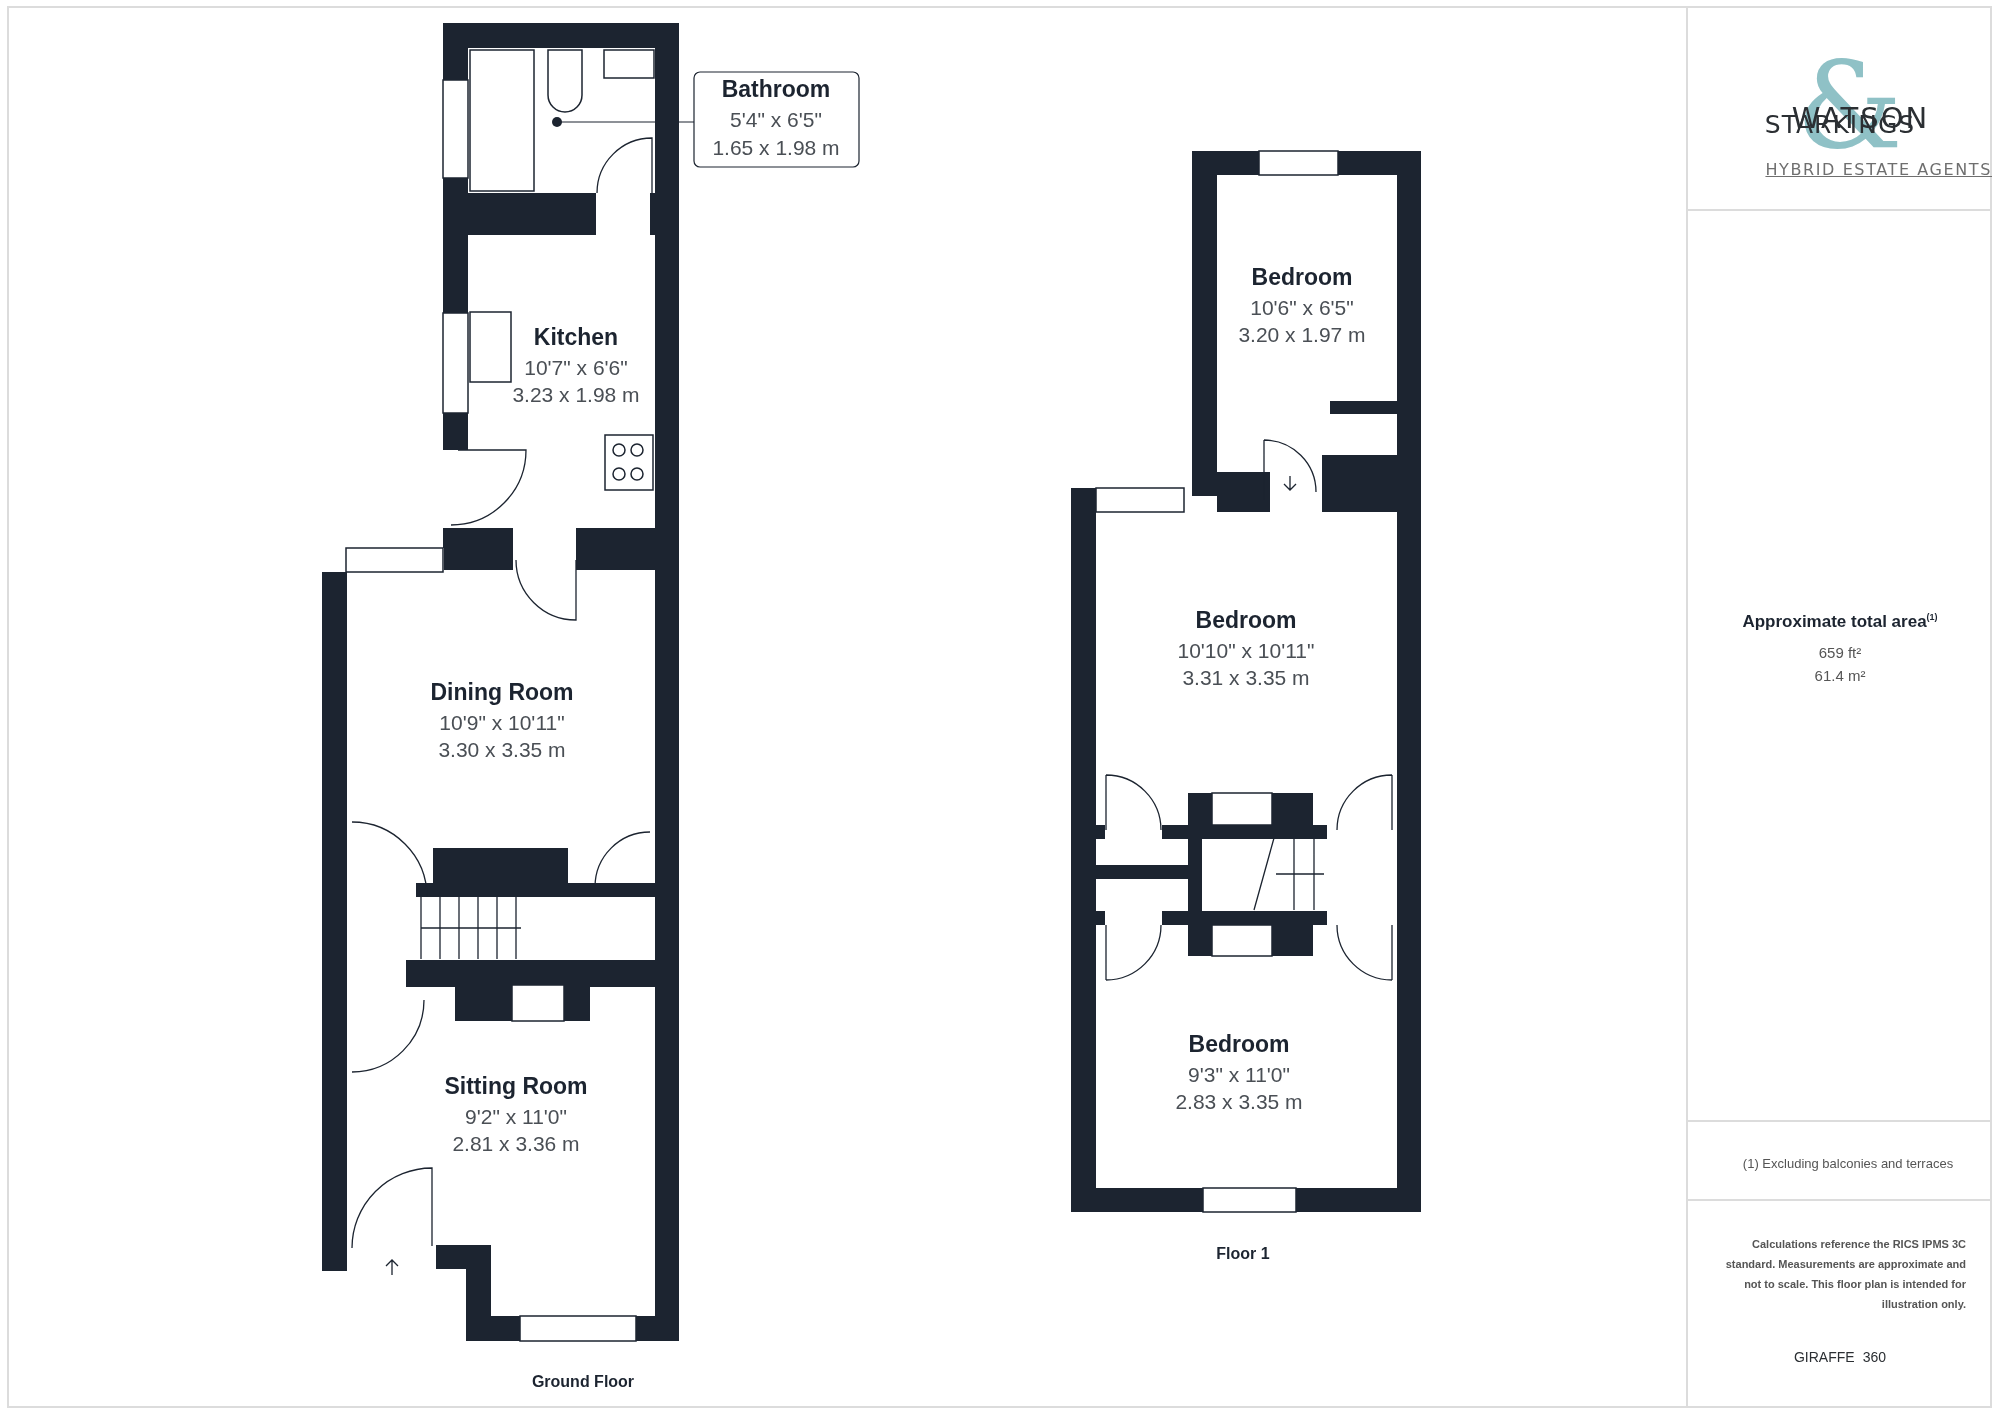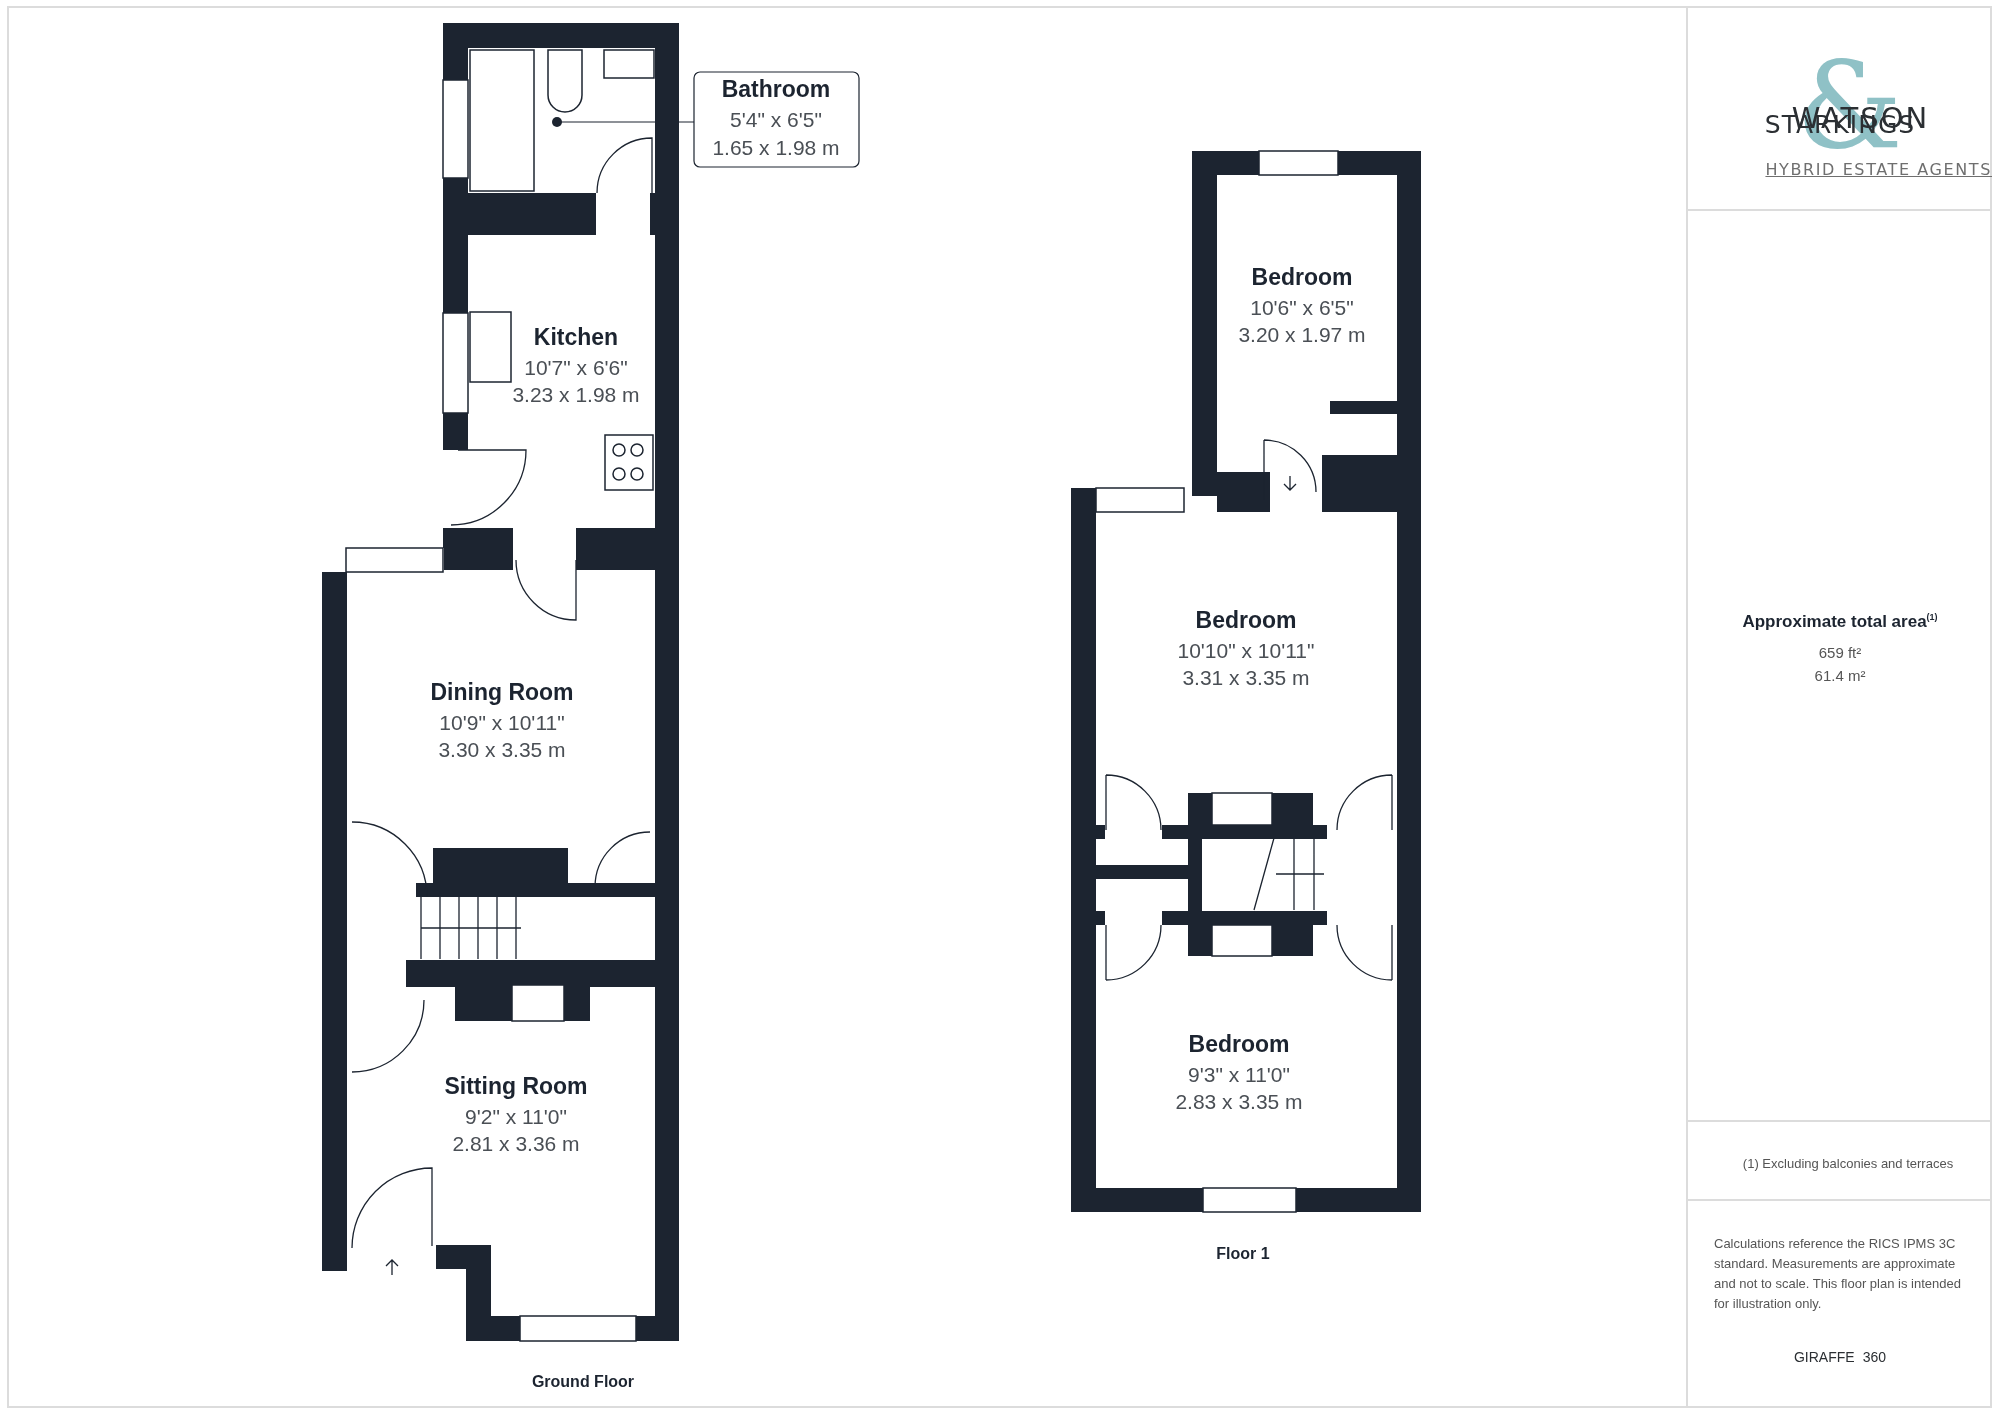--- a/index.html
+++ b/index.html
@@ -12,21 +12,21 @@
   .logo .w1, .logo .w2 { position: absolute; left: 0; right: 0; text-align: center; font-family: "DejaVu Sans", sans-serif; font-weight: normal; color: #2b2f33; letter-spacing: 1px; }
   .logo .w1 { top: 72px; font-size: 25px; margin-top: 32px; }
   .logo .w2 { top: 95px; font-size: 29px; letter-spacing: 2px; padding-left: 41px; }
   .logo .tag { position: absolute; left: 0; right: 0; top: 154px; text-align: right; font-size: 16px; letter-spacing: 1.6px; color: #6f6f6f; text-decoration: underline; }
   .area { position: absolute; left: 0; right: 0; top: 606px; text-align: center; }
   .area .title { font-size: 17px; font-weight: bold; color: #1c2430; font-family: "Liberation Sans", sans-serif; }
   .area .title sup { font-size: 9px; }
   .area .val { font-size: 15px; color: #555; margin-top: 12px; font-family: "Liberation Sans", sans-serif; }
   .area .val + .val { margin-top: 6px; }
   .note { position: absolute; left: 16px; right: 0; top: 1150px; text-align: center; font-size: 13px; color: #555; font-family: "Liberation Sans", sans-serif; }
-  .disc { position: absolute; left: 26px; right: 26px; top: 1228px; text-align: left; font-size: 13px; line-height: 20px; color: #555; font-family: "Liberation Sans", sans-serif; }
+  .disc { position: absolute; left: 26px; right: 26px; top: 1228px; text-align: right; font-size: 11px; line-height: 20px; color: #555; font-family: "Liberation Sans", sans-serif; font-weight: bold; }
   .brand { position: absolute; left: 0; right: 0; top: 1343px; text-align: center; font-size: 14px; color: #2b2f33; font-family: "Liberation Sans", sans-serif; }
   .brand b { font-weight: normal; margin-left: 8px; }
   svg.plan { position: absolute; left: 0; top: 0; }
   .rname { font-family: "Liberation Sans", sans-serif; font-weight: bold; font-size: 23px; fill: #1c2430; }
   .rdim { font-family: "Liberation Sans", sans-serif; font-size: 21px; fill: #4a4f55; }
   .flabel { font-family: "Liberation Sans", sans-serif; font-weight: bold; font-size: 16px; fill: #1c2430; }
 </style>
 </head>
 <body>
 

